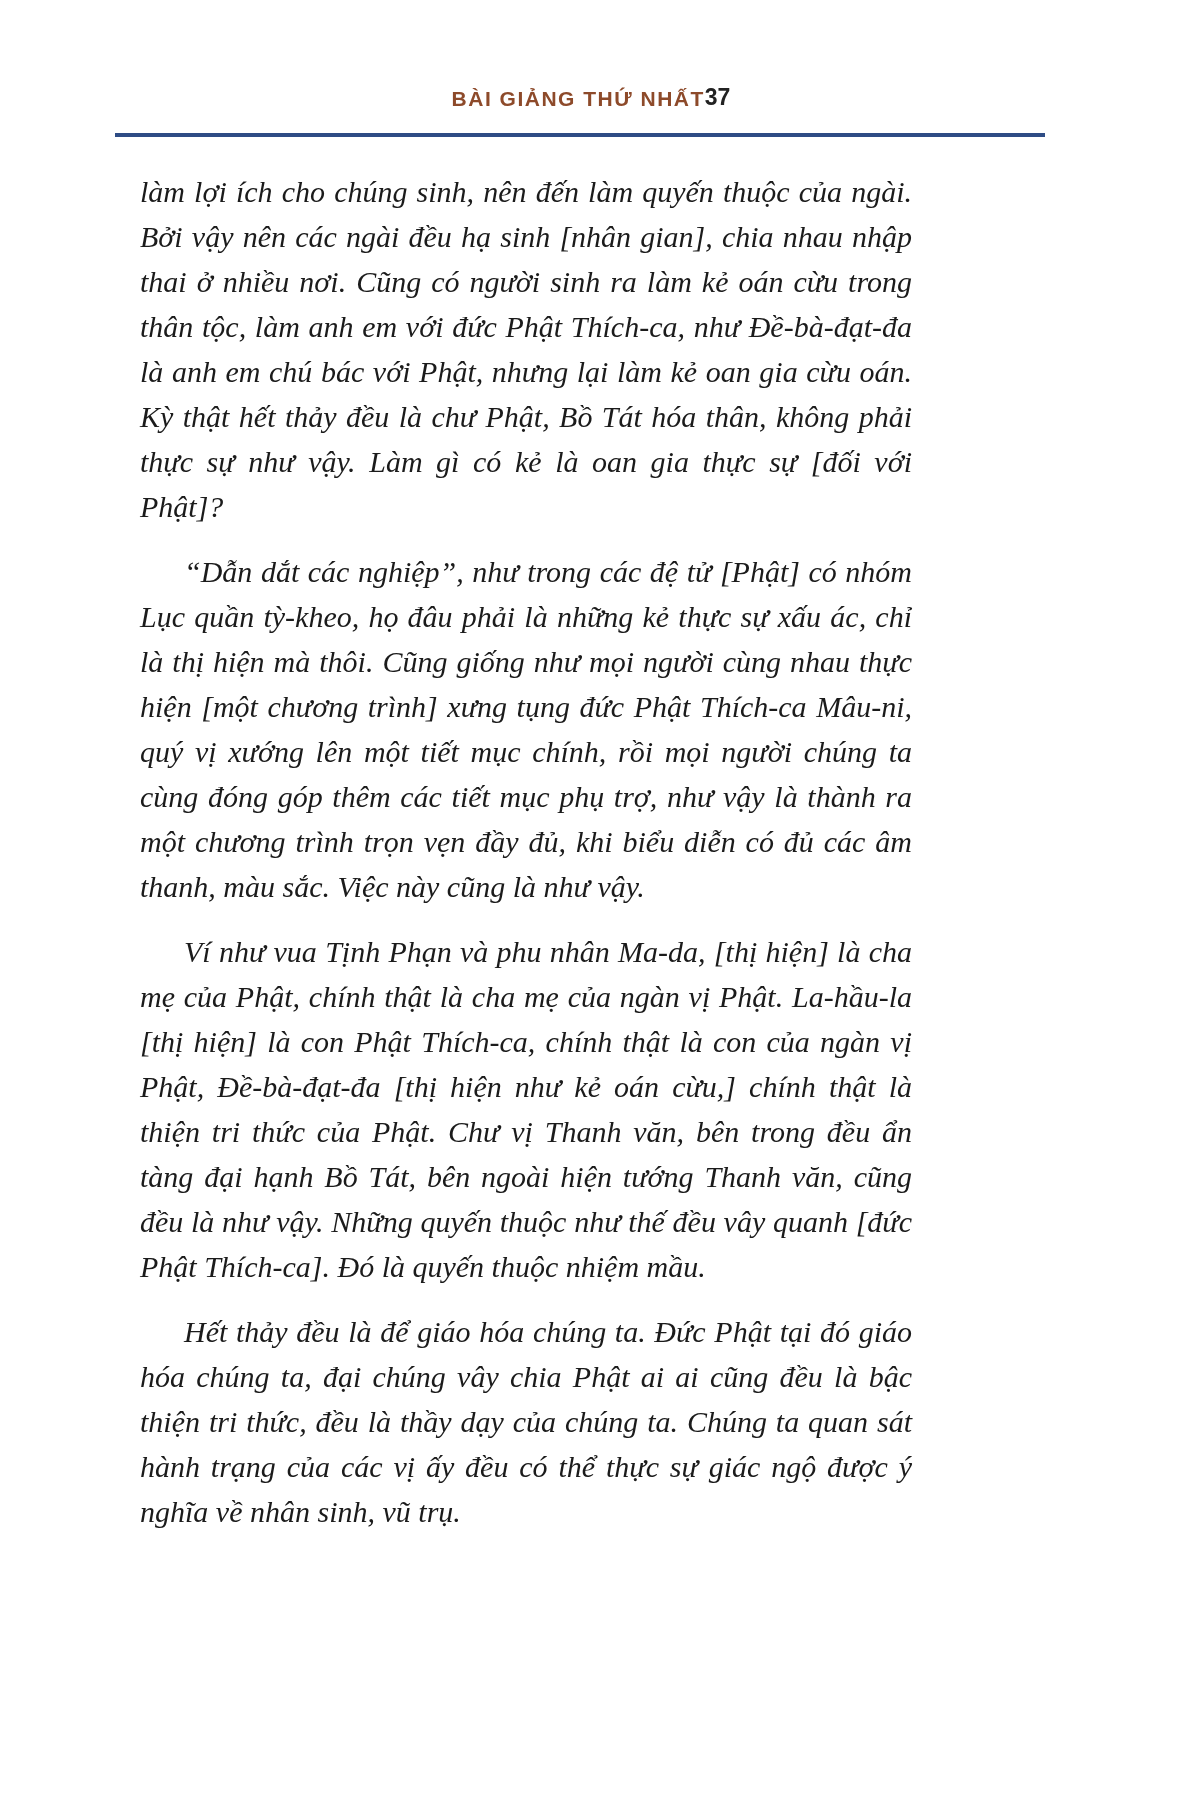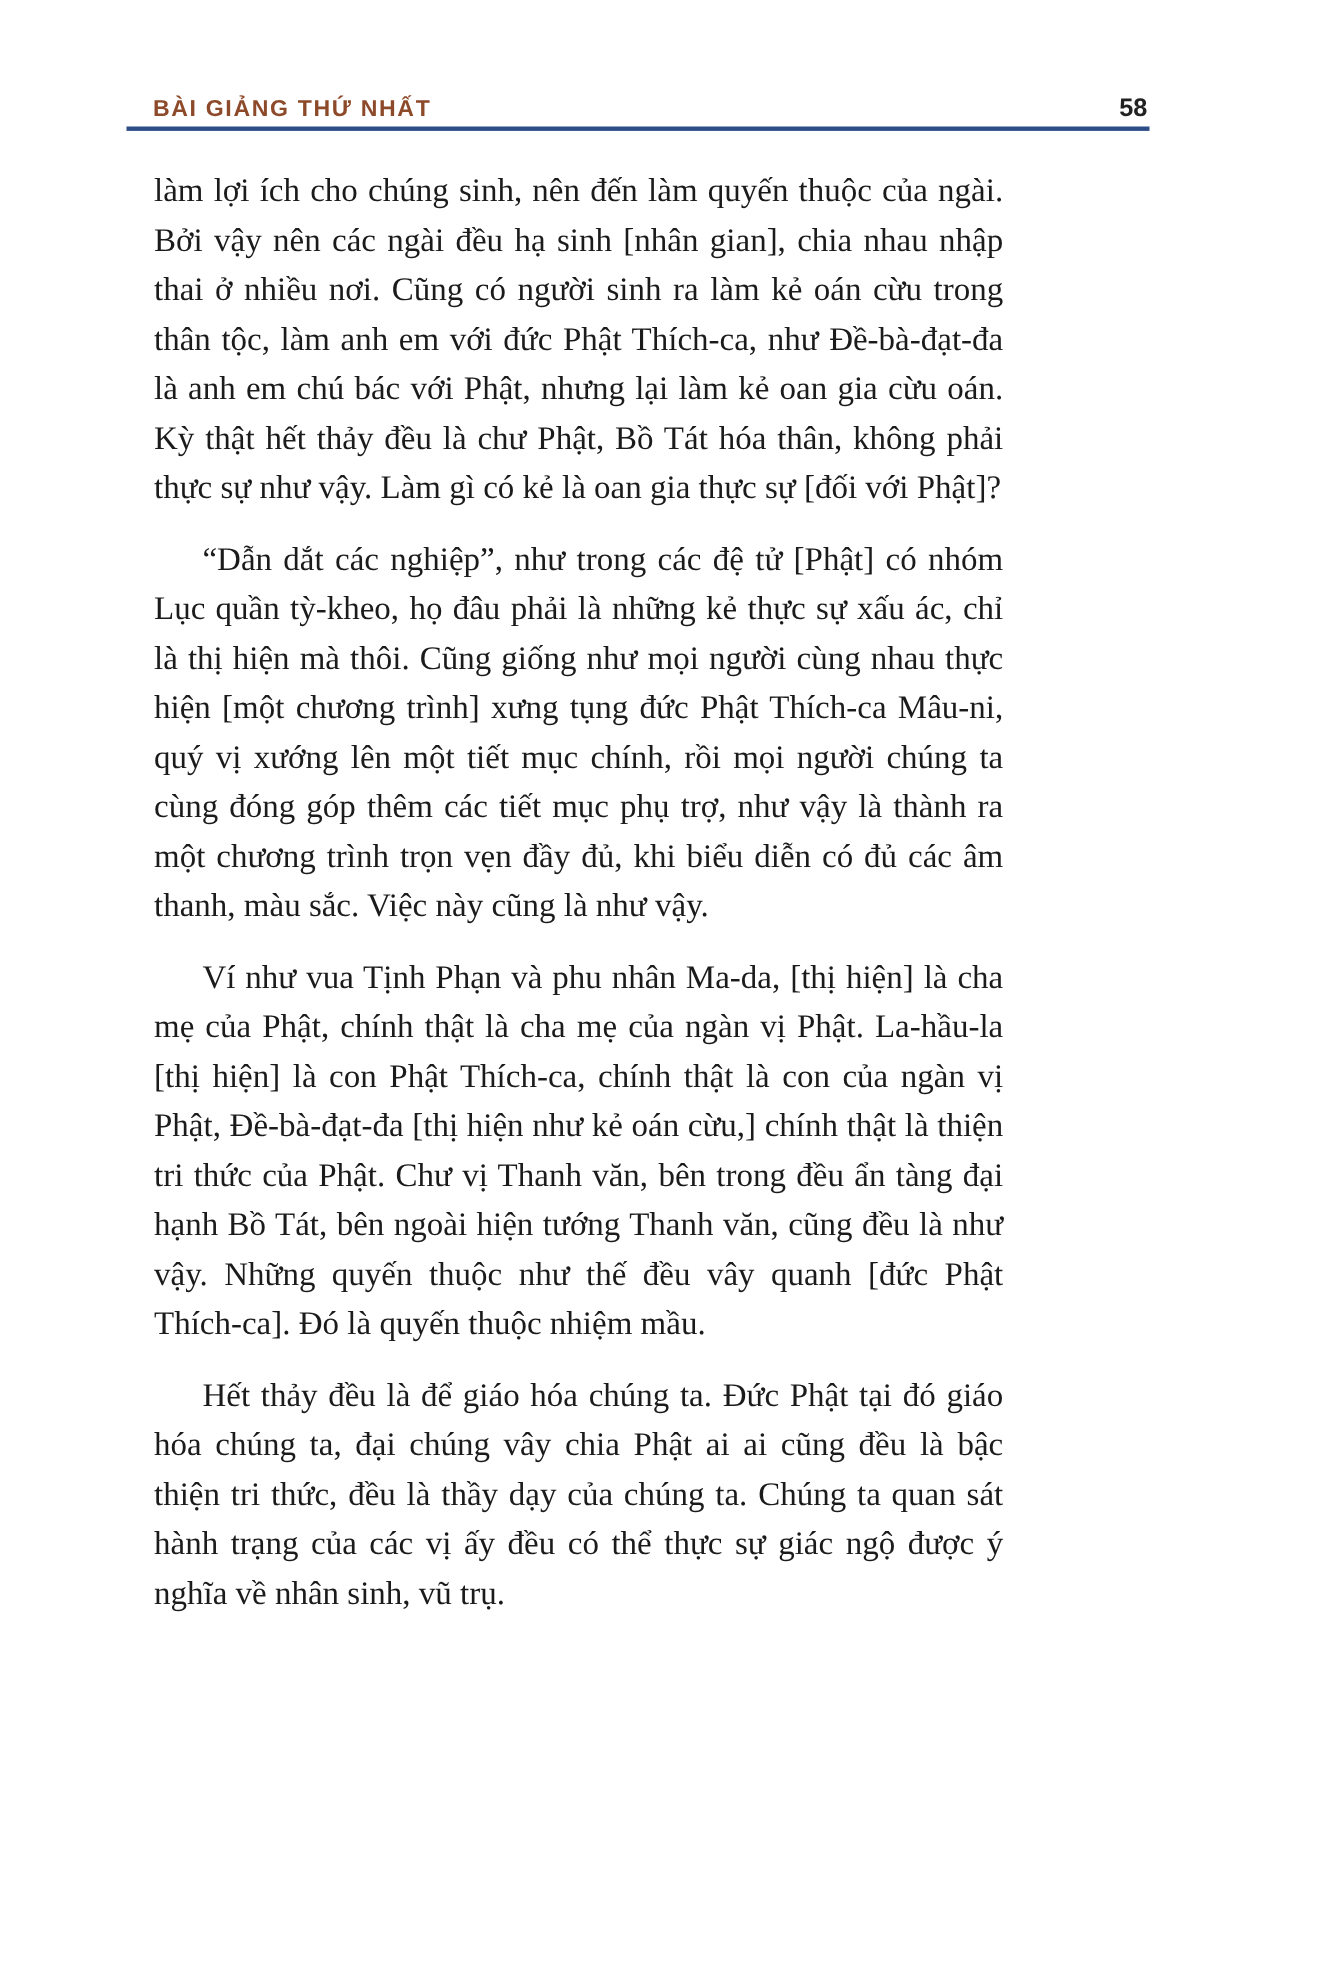--- a/index.html
+++ b/index.html
@@ -17,23 +17,23 @@
     color: #1b1b1b;
   }
   .content {
     position: absolute;
     left: 115px;
     top: 84px;
     width: 930px;
   }
   .header-row {
     display: flex;
-    justify-content: space-between;
+    justify-content: center;
     align-items: flex-end;
-    padding-bottom: 4px;
+    padding-bottom: 22px;
   }
   .running-title {
     font-family: "Liberation Sans", "DejaVu Sans", sans-serif;
     font-weight: 700;
     font-size: 21px;
     letter-spacing: 1.5px;
     color: #8d4a2a;
     padding-left: 24px;
   }
   .page-number {
@@ -53,34 +53,35 @@
   .body-text {
     margin-left: 25px;
     width: 772px;
     margin-top: 32px;
   }
   .body-text p {
     font-size: 30px;
     line-height: 45px;
     text-align: justify;
     margin: 16px 0 20px 0;
+    font-style: italic;
   }
   .body-text p.indent {
     text-indent: 44px;
   }
 </style>
 </head>
 <body>
 
 <div class="page">
   <div class="content">
 
     <div class="header-row">
       <span class="running-title">BÀI GIẢNG THỨ NHẤT</span>
-      <span class="page-number">58</span>
+      <span class="page-number">37</span>
     </div>
 
     <hr class="header-rule">
 
     <div class="body-text">
       <p>làm lợi ích cho chúng sinh, nên đến làm quyến thuộc của ngài. Bởi vậy nên các ngài đều hạ sinh [nhân gian], chia nhau nhập thai ở nhiều nơi. Cũng có người sinh ra làm kẻ oán cừu trong thân tộc, làm anh em với đức Phật Thích-ca, như Đề-bà-đạt-đa là anh em chú bác với Phật, nhưng lại làm kẻ oan gia cừu oán. Kỳ thật hết thảy đều là chư Phật, Bồ Tát hóa thân, không phải thực sự như vậy. Làm gì có kẻ là oan gia thực sự [đối với Phật]?</p>
       <p class="indent">“Dẫn dắt các nghiệp”, như trong các đệ tử [Phật] có nhóm Lục quần tỳ-kheo, họ đâu phải là những kẻ thực sự xấu ác, chỉ là thị hiện mà thôi. Cũng giống như mọi người cùng nhau thực hiện [một chương trình] xưng tụng đức Phật Thích-ca Mâu-ni, quý vị xướng lên một tiết mục chính, rồi mọi người chúng ta cùng đóng góp thêm các tiết mục phụ trợ, như vậy là thành ra một chương trình trọn vẹn đầy đủ, khi biểu diễn có đủ các âm thanh, màu sắc. Việc này cũng là như vậy.</p>
       <p class="indent">Ví như vua Tịnh Phạn và phu nhân Ma-da, [thị hiện] là cha mẹ của Phật, chính thật là cha mẹ của ngàn vị Phật. La-hầu-la [thị hiện] là con Phật Thích-ca, chính thật là con của ngàn vị Phật, Đề-bà-đạt-đa [thị hiện như kẻ oán cừu,] chính thật là thiện tri thức của Phật. Chư vị Thanh văn, bên trong đều ẩn tàng đại hạnh Bồ Tát, bên ngoài hiện tướng Thanh văn, cũng đều là như vậy. Những quyến thuộc như thế đều vây quanh [đức Phật Thích-ca]. Đó là quyến thuộc nhiệm mầu.</p>
       <p class="indent">Hết thảy đều là để giáo hóa chúng ta. Đức Phật tại đó giáo hóa chúng ta, đại chúng vây chia Phật ai ai cũng đều là bậc thiện tri thức, đều là thầy dạy của chúng ta. Chúng ta quan sát hành trạng của các vị ấy đều có thể thực sự giác ngộ được ý nghĩa về nhân sinh, vũ trụ.</p>
     </div>

